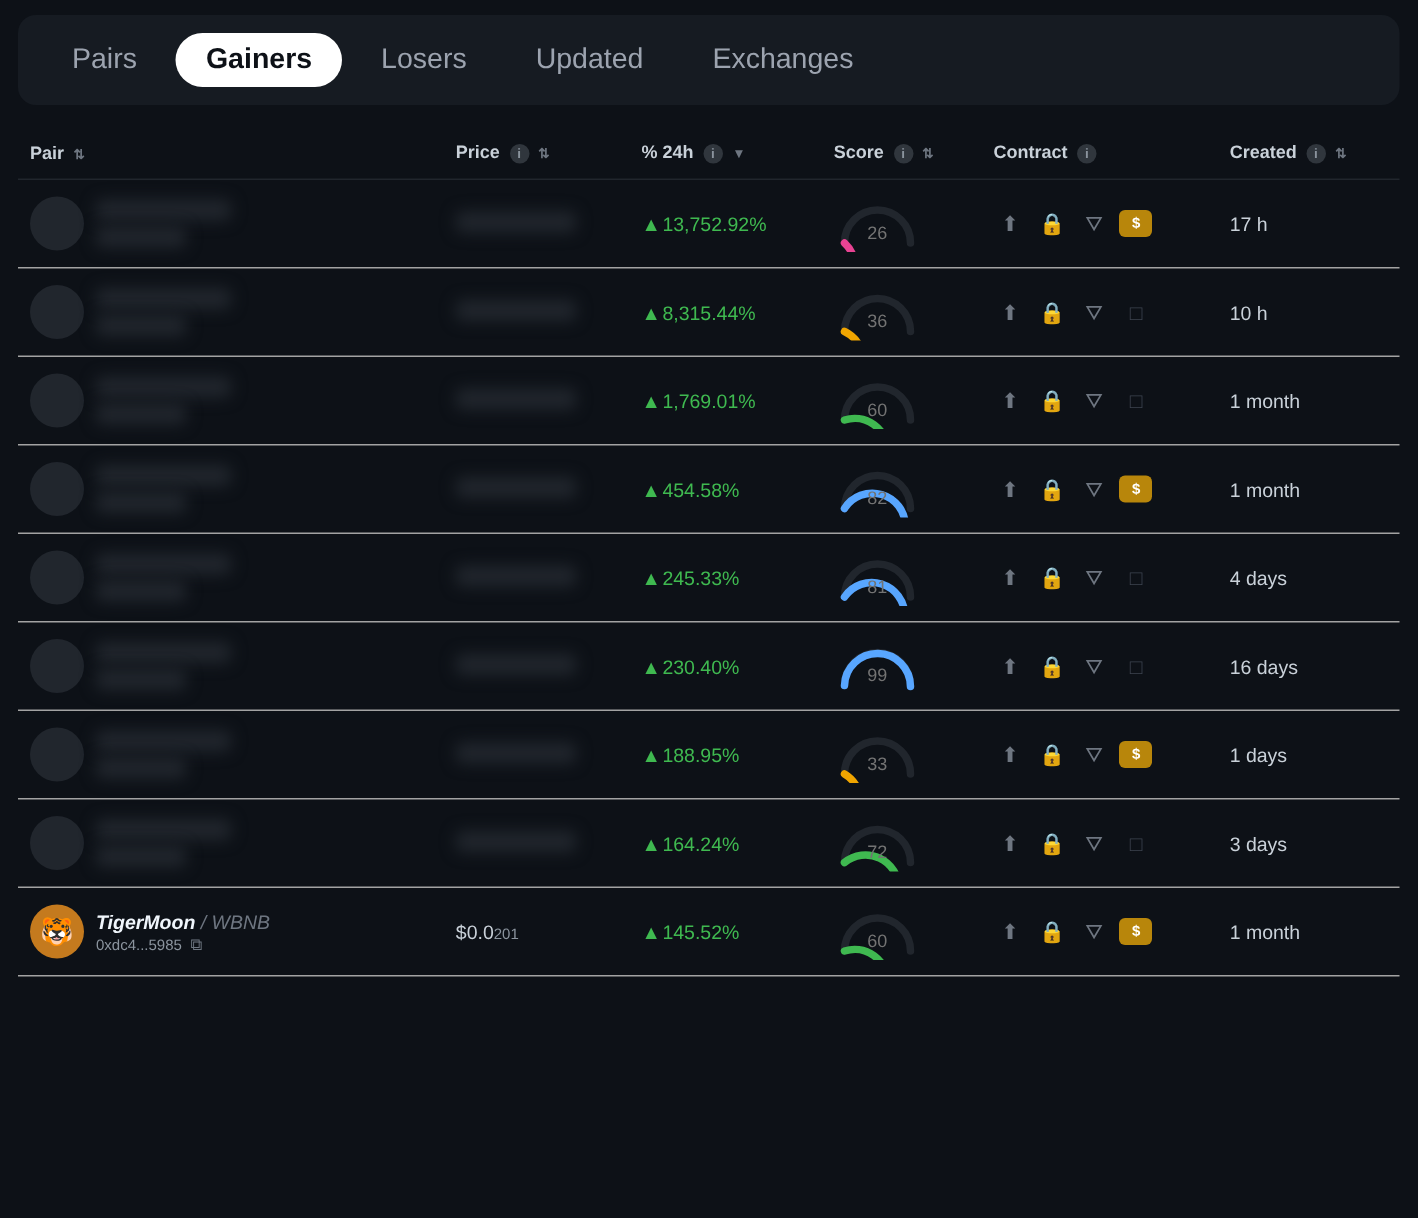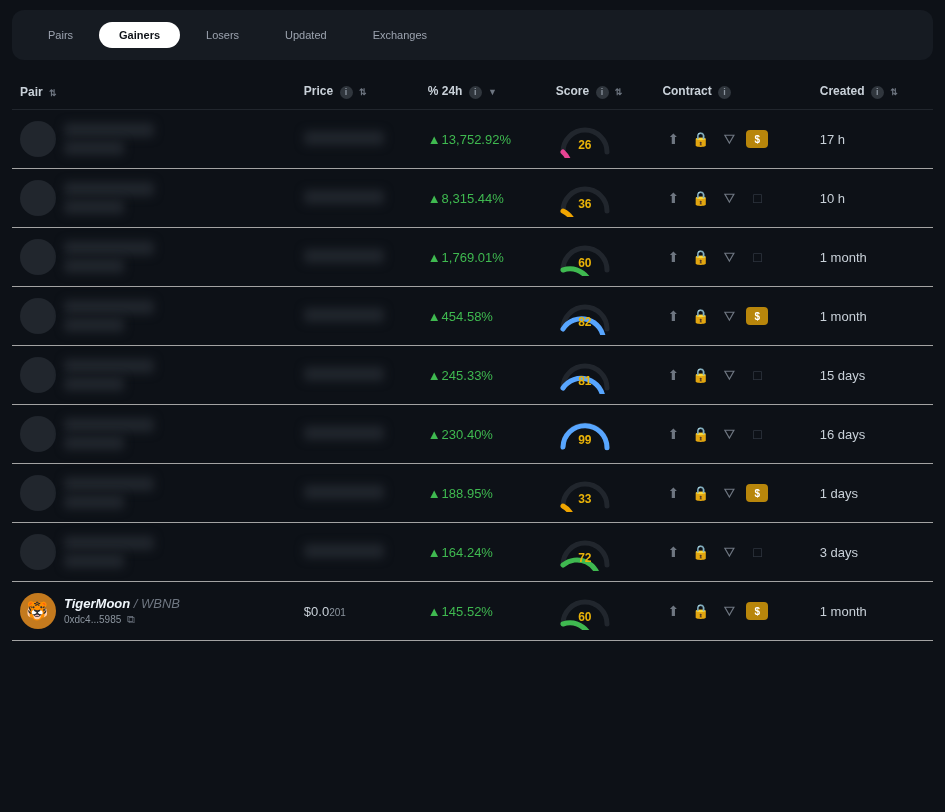--- a/index.html
+++ b/index.html
@@ -20,21 +20,21 @@
       gap: 6px;
       padding: 12px 16px;
       background: #161b22;
       border-radius: 12px;
       margin: 10px 12px 14px 12px;
     }
     .tab {
       padding: 7px 20px;
       border-radius: 20px;
       cursor: pointer;
-      font-size: 11px;
+      font-size: 19px;
       color: #9ca3af;
       background: transparent;
       border: none;
       transition: all 0.2s;
     }
     .tab.active {
       background: #ffffff;
       color: #0d1117;
       font-weight: 600;
     }
@@ -129,22 +129,22 @@
     }
     .gauge-wrap svg {
       position: absolute;
       top: 0; left: 0;
       width: 58px; height: 38px;
     }
     .gauge-number {
       position: relative;
       z-index: 1;
       font-size: 12px;
-      font-weight: 700;
-      color: #eab308;
+      font-weight: 400;
+      color: #737373;
       padding-top: 12px;
     }
 
     
     .contract-icons {
       display: flex;
       align-items: center;
       gap: 6px;
     }
     .contract-icon {
@@ -369,21 +369,21 @@
     </div>
   </td>
           <td>
             <div class="contract-icons">
               <span class="contract-icon" title="Upload">⬆</span>
               <span class="contract-icon" title="Lock">🔒</span>
               <span class="contract-icon" title="Filter">⛛</span>
               <span class="contract-icon inactive">□</span>
             </div>
           </td>
-          <td class="created-cell">15 days</td>
+          <td class="created-cell">4 days</td>
         </tr>
         <tr>
       <td class="pair-cell" style="display:table-cell;">
         <div style="display:flex;align-items:center;gap:8px;">
           <div class="pair-avatar" style="background:#21262d;"></div>
           <div style="display:flex;flex-direction:column;gap:4px;">
             <div class="blurred" style="width:90px;"></div>
             <div class="blurred" style="width:60px;"></div>
           </div>
         </div>

